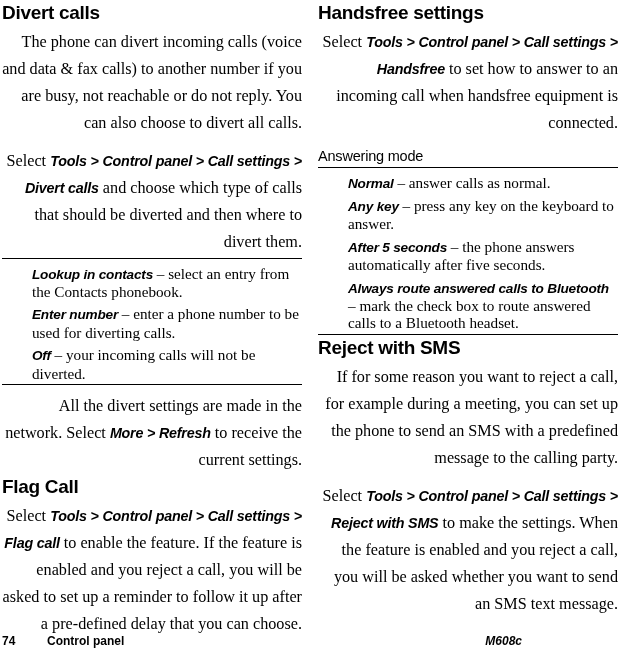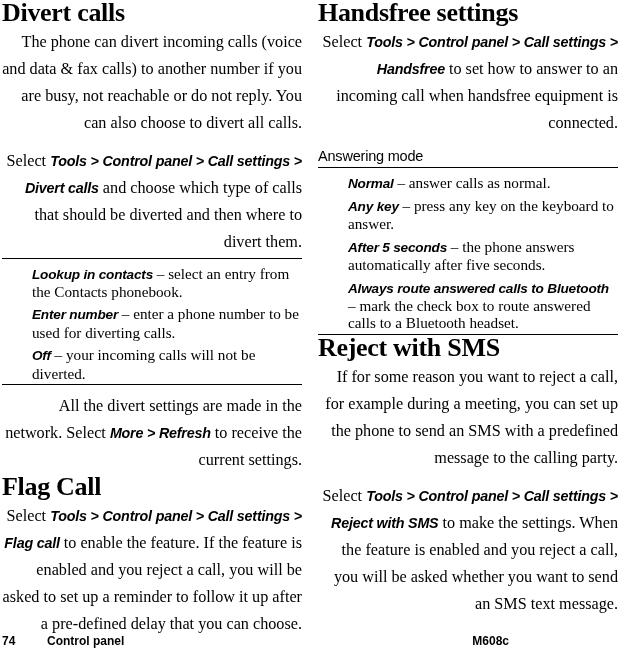--- a/index.html
+++ b/index.html
@@ -24,23 +24,23 @@
   .col {
     position: absolute;
     top: 0;
     width: 300px;
   }
   .col-left  { left: 2px; }
   .col-right { left: 318px; }
 
   
   h1.sec-title {
-    font-family: Liberation Serif, serif;
+    font-family: Liberation Sans, sans-serif;
     font-weight: bold;
-    font-size: 26px;
+    font-size: 19px;
     line-height: 26px;
     margin: 0 0 3px 0;
     letter-spacing: -0.3px;
   }
   h1.sec-title.spaced {
   }
   .subhead {
     font-family: "Liberation Sans", "DejaVu Sans", sans-serif;
     font-weight: normal;
     font-size: 14.5px;
@@ -105,23 +105,24 @@
     left: 2px;
     top: 0;
   }
   .footer .chap {
     position: absolute;
     left: 47px;
     top: 0;
   }
   .footer .model {
     position: absolute;
-    right: 19px;
+    right: 6px;
     top: 0;
     text-align: right;
+    font-style: italic;
   }
 </style>
 </head>
 <body>
 
 <div class="page">
 
   <div class="col col-left">
 
     <h1 class="sec-title">Divert calls</h1>

